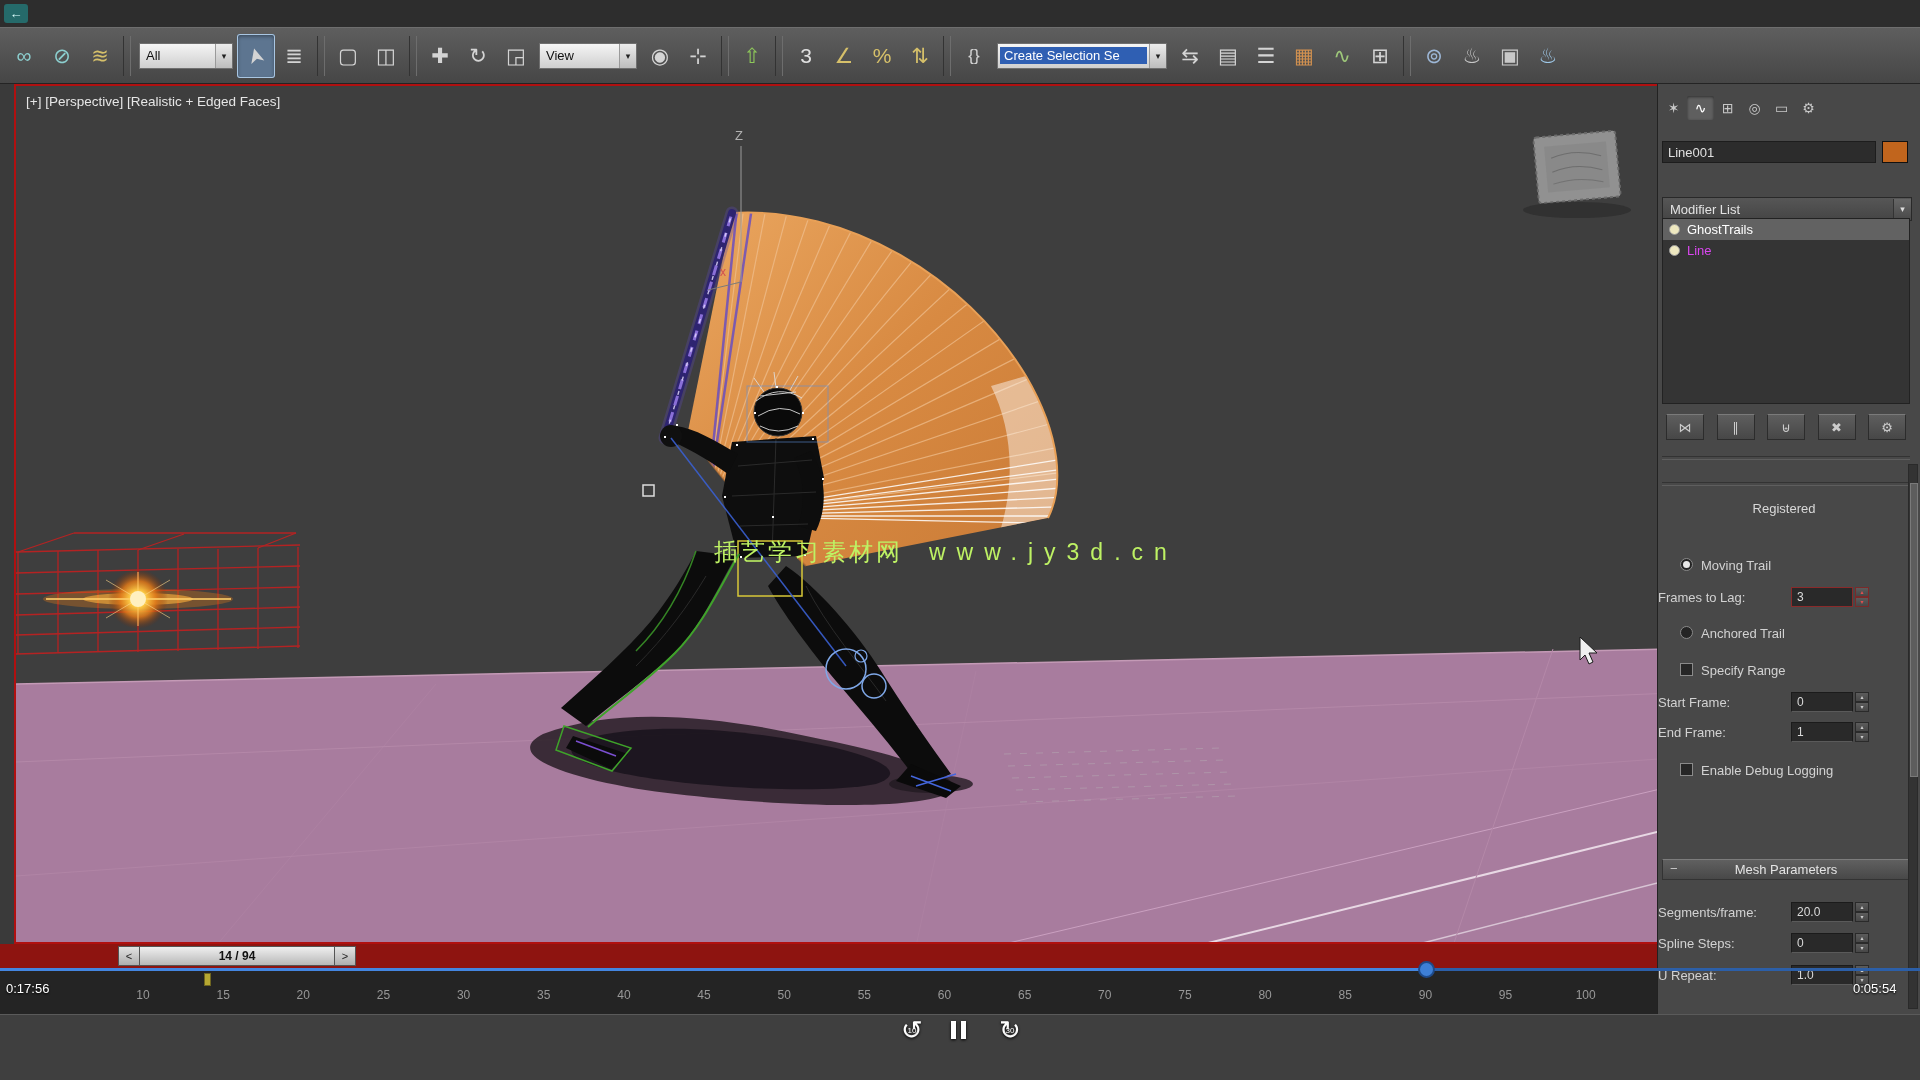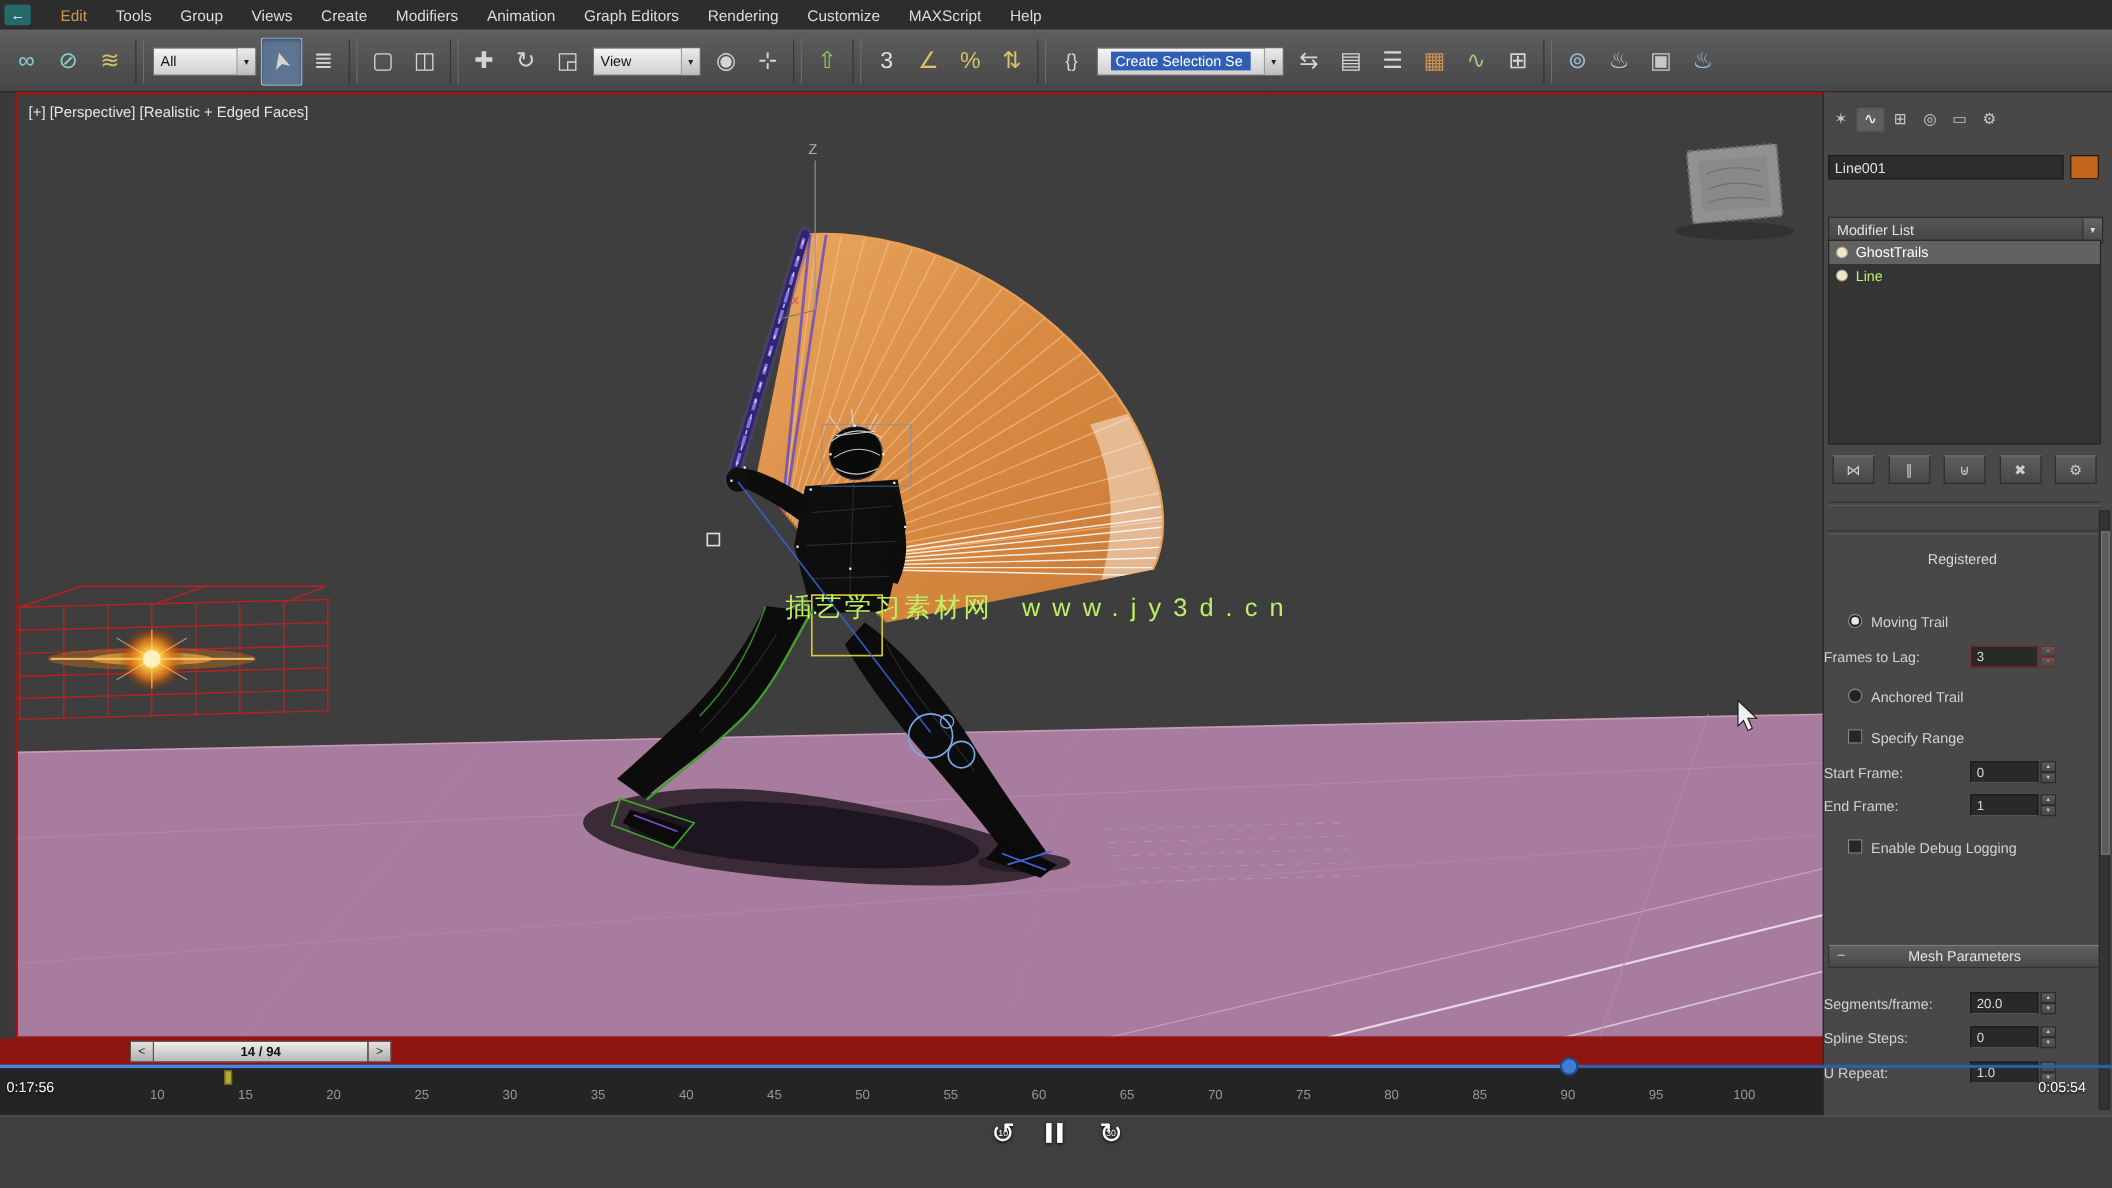--- a/index.html
+++ b/index.html
@@ -17,21 +17,21 @@
            background:linear-gradient(#5e5e5e,#464646);border-top:1px solid #6e6e6e;
            border-bottom:1px solid #242424;display:flex;align-items:center;padding:0 5px;box-sizing:border-box;}
   .icon-cell{width:38px;height:44px;display:flex;align-items:center;justify-content:center;
              font-size:21px;color:#d4d4d4;border-radius:3px;flex:0 0 auto;}
   .icon-cell.active{background:#5d7590;box-shadow:inset 0 0 0 1px #a9c6e2, inset 0 2px 4px rgba(0,0,0,.45);}
   .icon-cell[data-name="select-object-icon"] .g{display:inline-block;transform:rotate(-105deg);}
   .tsep{width:6px;height:40px;border-left:1px solid #333;border-right:1px solid #6d6d6d;margin:0 4px;flex:0 0 auto;}
   .combo-light{height:24px;background:linear-gradient(#f5f5f5,#cfcfcf);border:1px solid #6f6f6f;
                display:flex;align-items:center;font-size:13px;color:#111;margin:0 4px;flex:0 0 auto;}
   .combo-light .ctext{flex:1;padding:0 6px;white-space:nowrap;overflow:hidden;}
-  .combo-light .ctext.hl{background:#2f5fb3;color:#fff;margin:12px;padding:1px 4px;}
+  .combo-light .ctext.hl{background:#2f5fb3;color:#fff;margin:2px;padding:1px 4px;}
   .combo-arrow{width:17px;height:100%;background:linear-gradient(#ececec,#bdbdbd);
                border-left:1px solid #9a9a9a;display:flex;align-items:center;justify-content:center;
                font-size:9px;color:#222;box-sizing:border-box;}
   
   #viewport{position:absolute;left:0;top:84px;width:1657px;height:860px;background:#3e3e3e;
             border:2px solid #b01010;box-sizing:border-box;overflow:hidden;margin-left:14px;}
   #vp-label{position:absolute;left:10px;top:8px;color:#e6e6e6;font-size:13.5px;z-index:5;}
   #watermark{position:absolute;left:698px;top:450px;z-index:6;color:#bef264;font-weight:normal;white-space:nowrap;}
   #watermark .cn{font-size:24px;letter-spacing:3px;}
   #watermark .site{font-size:23px;letter-spacing:11px;margin-left:26px;}
@@ -46,21 +46,21 @@
             border:1px solid #1d1d1d;color:#e0e0e0;font-size:13px;display:flex;align-items:center;
             padding:0 5px;box-sizing:border-box;}
   #obj-color{position:absolute;left:224px;top:57px;width:26px;height:22px;background:#c1651d;border:1px solid #111;box-sizing:border-box;}
   .combo-dark{background:linear-gradient(#565656,#454545);border:1px solid #292929;color:#e2e2e2;
               display:flex;align-items:center;font-size:13px;}
   .combo-dark .ctext{flex:1;padding:0 7px;}
   .combo-dark .combo-arrow{background:linear-gradient(#666,#4a4a4a);border-left:1px solid #333;color:#ddd;}
   #modifier-combo{position:absolute;left:4px;top:113px;width:248px;height:22px;}
   #stack{position:absolute;left:4px;top:134px;width:248px;height:186px;background:#343434;
          border:1px solid #222;box-sizing:border-box;}
-  .stack-row{height:21px;display:flex;align-items:center;color:#bef264;font-size:13px;padding-left:6px;}
+  .stack-row{height:21px;display:flex;align-items:center;color:#d946ef;font-size:13px;padding-left:6px;}
   .stack-row.active{background:#626262;color:#fff;}
   .bulb{width:9px;height:9px;border-radius:50%;background:#eee8c0;border:1px solid #999;margin-right:7px;}
   #stack-btns{position:absolute;left:4px;top:330px;width:248px;height:26px;display:flex;justify-content:space-between;padding:0 4px;box-sizing:border-box;}
   .sbtn{width:36px;height:24px;background:linear-gradient(#5e5e5e,#474747);border:1px solid #2c2c2c;
         border-top-color:#7a7a7a;color:#ccc;font-size:13px;display:flex;align-items:center;justify-content:center;}
   .groove{position:absolute;left:4px;width:248px;height:2px;border-top:1px solid #333;border-bottom:1px solid #5e5e5e;}
   .prow{position:absolute;left:0;width:252px;height:22px;font-size:13px;color:#d2d2d2;}
   .prow .plabel{position:absolute;left:0;top:3px;width:128px;text-align:left;}
   .prow .dfield{position:absolute;left:133px;top:0;width:62px;height:20px;}
   .prow .spin{position:absolute;left:197px;top:0;}
@@ -107,35 +107,20 @@
   #vpause{display:flex;gap:5px;}
   #vpause div{width:5px;height:18px;background:#fff;box-shadow:0 1px 3px #000;}
 </style>
 </head>
 <body>
 
 <div id="root" data-name="3dsmax-application-window">
 
   <div id="menubar" data-name="menu-bar">
     <div id="back-btn" data-name="back-arrow-icon">←</div>
-    <div id="menu-list" data-name="menu-list" style="display:flex;">
-
-    <div class="menu-item" data-name="menu-edit">Edit</div>
-        <div class="menu-item" data-name="menu-tools">Tools</div>
-        <div class="menu-item" data-name="menu-group">Group</div>
-        <div class="menu-item" data-name="menu-views">Views</div>
-        <div class="menu-item" data-name="menu-create">Create</div>
-        <div class="menu-item" data-name="menu-modifiers">Modifiers</div>
-        <div class="menu-item" data-name="menu-animation">Animation</div>
-        <div class="menu-item" data-name="menu-graph-editors">Graph Editors</div>
-        <div class="menu-item" data-name="menu-rendering">Rendering</div>
-        <div class="menu-item" data-name="menu-customize">Customize</div>
-        <div class="menu-item" data-name="menu-maxscript">MAXScript</div>
-        <div class="menu-item" data-name="menu-help">Help</div>
-      </div>
   </div>
 
   <div id="toolbar" data-name="main-toolbar">
     <div style="display:flex">
         <div class="icon-cell" data-name="select-and-link-icon" style="color: rgb(140, 207, 207);">
           <span class="g">∞</span>
         </div>
         <div class="icon-cell" data-name="unlink-selection-icon" style="color: rgb(140, 207, 207);">
           <span class="g">⊘</span>
         </div>

